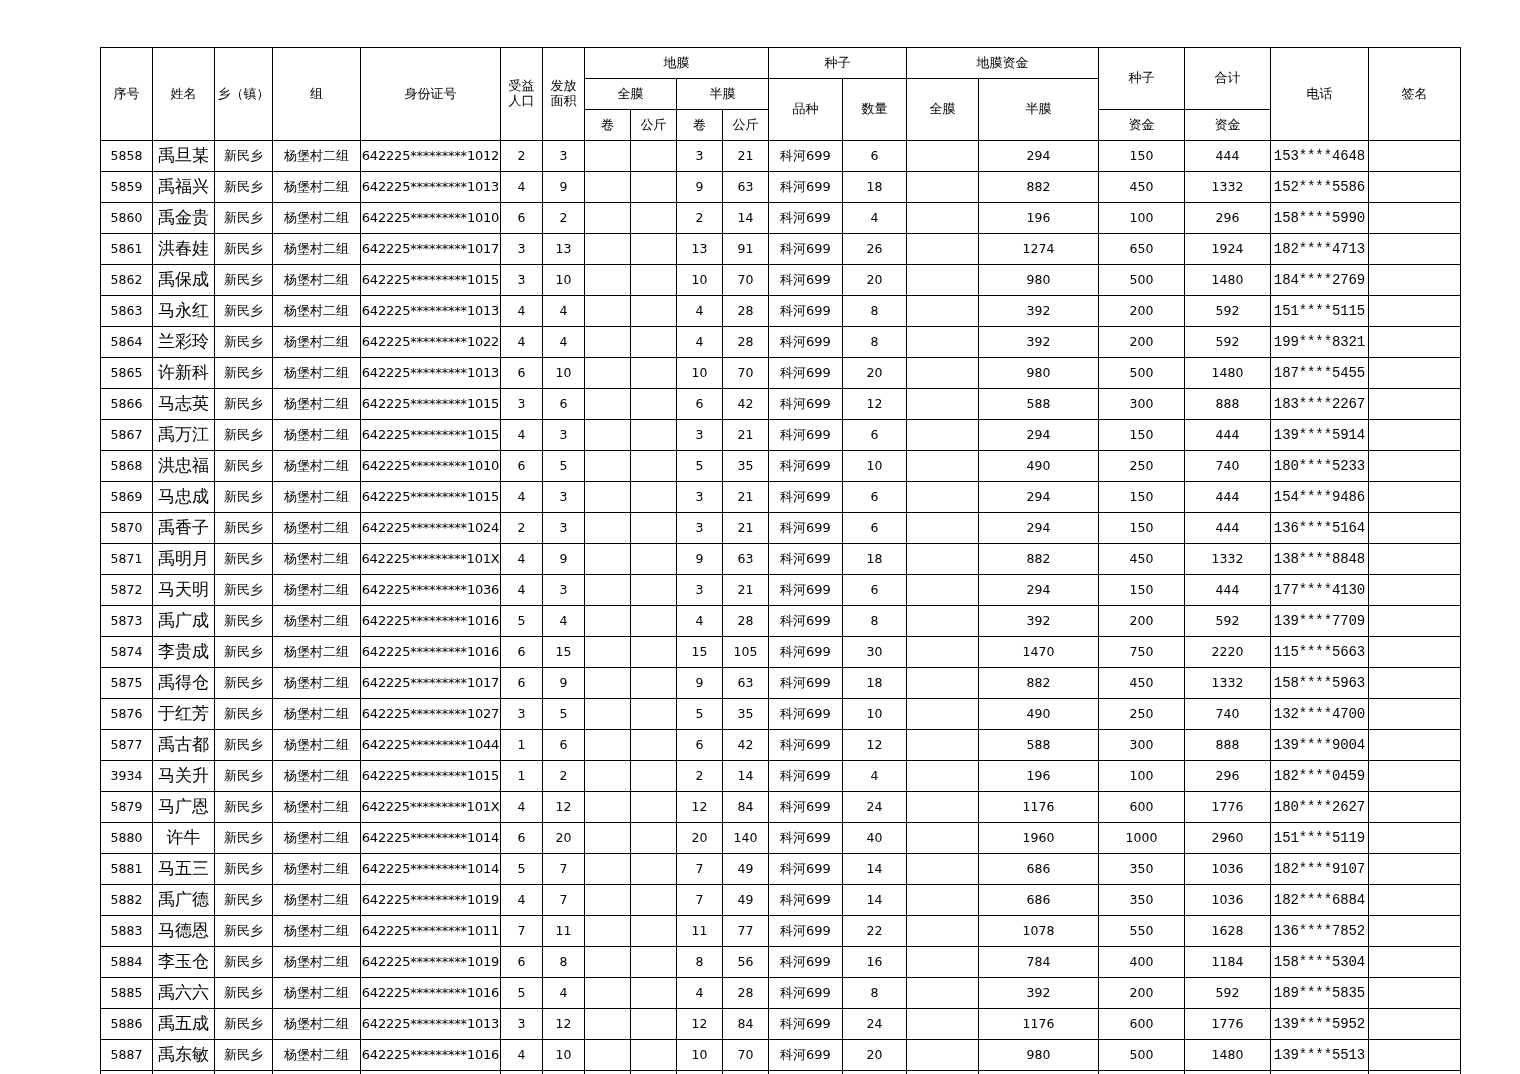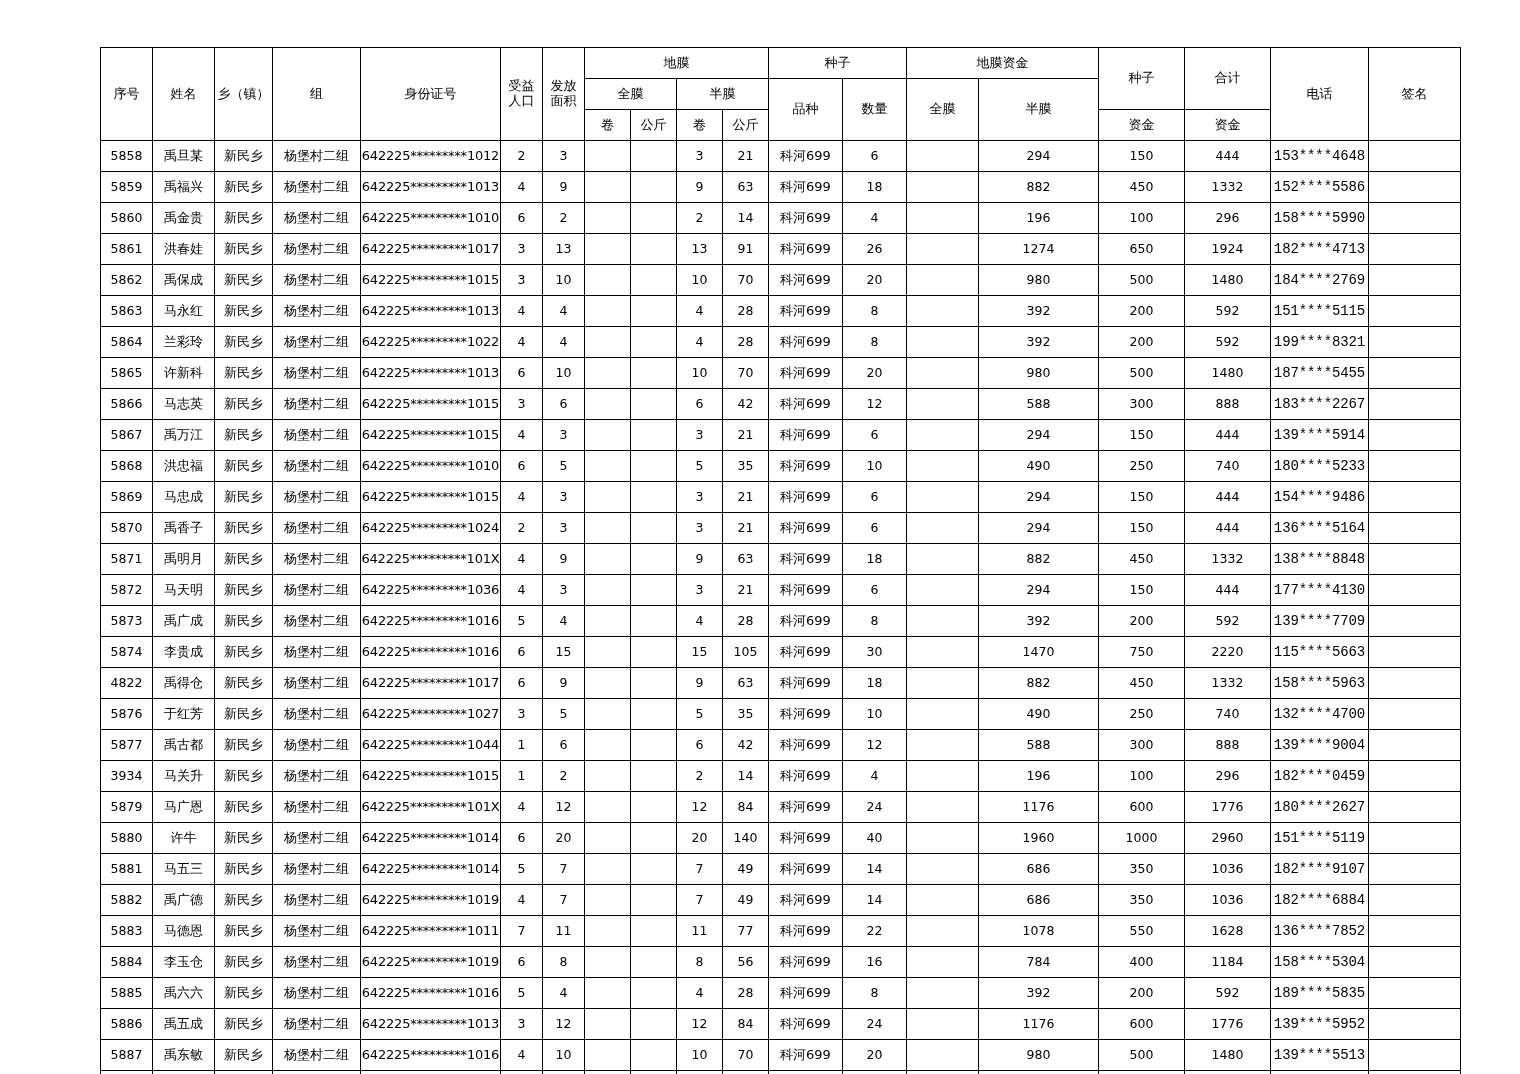--- a/index.html
+++ b/index.html
@@ -46,21 +46,21 @@
   }
   .idnum {
     font-size: 13px;
     letter-spacing: -0.2px;
   }
   .phone {
     font-size: 14px;
     letter-spacing: -0.1px;
     font-family: Liberation Mono, monospace;
   }
-  .name-cell { font-size: 13px; }
+  .name-cell { font-size: 17px; }
   .cn { font-size: 13px; }
   col.c-seq { width: 52px; }
   col.c-name { width: 62px; }
   col.c-town { width: 58px; }
   col.c-group { width: 88px; }
   col.c-id { width: 140px; }
   col.c-pop { width: 42px; }
   col.c-area { width: 42px; }
   col.c-fq-juan { width: 46px; }
   col.c-fq-kg { width: 46px; }
@@ -493,21 +493,21 @@
           <td class="cn">科河699</td>
           <td>30</td>
           <td></td>
           <td>1470</td>
           <td>750</td>
           <td>2220</td>
           <td class="phone">115****5663</td>
           <td></td>
         </tr>
         <tr>
-          <td>4822</td>
+          <td>5875</td>
           <td class="name-cell">禹得仓</td>
           <td class="cn">新民乡</td>
           <td class="cn">杨堡村二组</td>
           <td class="idnum">642225*********1017</td>
           <td>6</td>
           <td>9</td>
           <td></td>
           <td></td>
           <td>9</td>
           <td>63</td>

